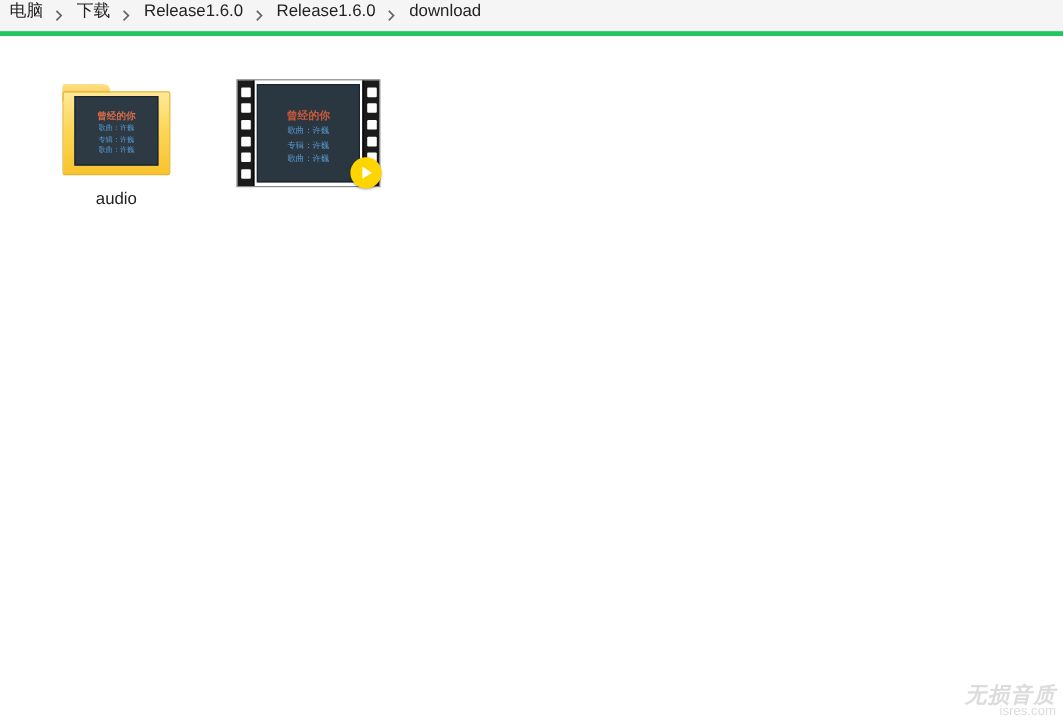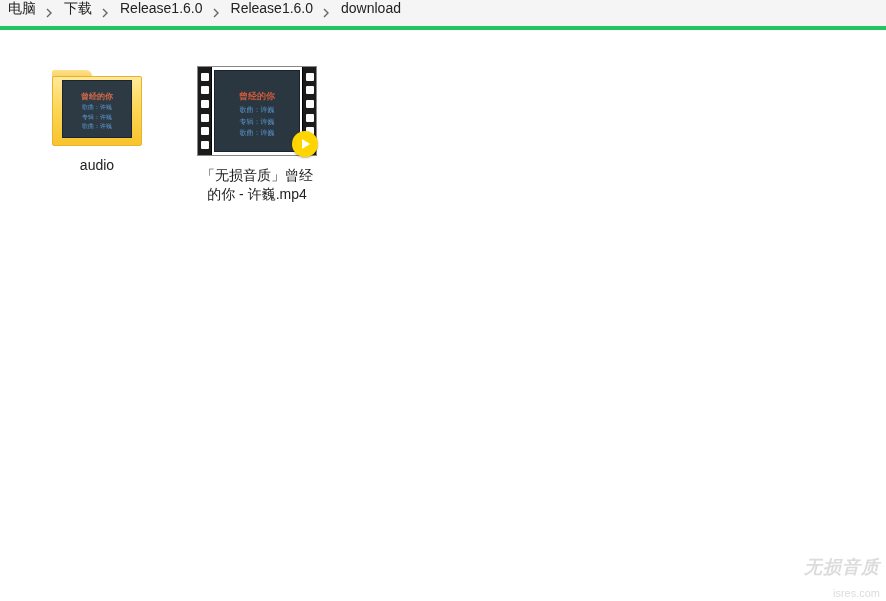--- a/index.html
+++ b/index.html
@@ -183,21 +183,20 @@
     .watermark .wm1 {
       color: #dcdcdc;
       font-size: 18px;
       font-weight: bold;
       font-style: italic;
       letter-spacing: 1px;
     }
     .watermark .wm2 {
       color: #dcdcdc;
       font-size: 11px;
-      margin-top: 12px;
     }
   </style>
 </head>
 <body>
 
 <div class="breadcrumb-bar">
   <span class="breadcrumb-item">电脑</span>
   <span class="breadcrumb-sep">
     <svg width="8" height="10" viewBox="0 0 8 10">
         <path d="M1 1 L5 5 L1 9" stroke="#666" stroke-width="1.4" fill="none"></path>
@@ -261,21 +260,20 @@
       <div class="video-frame">
         <div class="vtitle">曾经的你</div>
         <div class="vmeta">歌曲：许巍</div>
         <div class="vmeta">专辑：许巍</div>
         <div class="vmeta">歌曲：许巍</div>
       </div>
       <div class="player-badge">
         
       </div>
     </div>
-    <div class="file-label">「无损音质」曾经的你 - 许巍.mp4</div>
   </div>
 
 </div>
 
 <div class="watermark">
   <div class="wm1">无损音质</div>
   <div class="wm2">isres.com</div>
 </div>
 
 </body></html>

